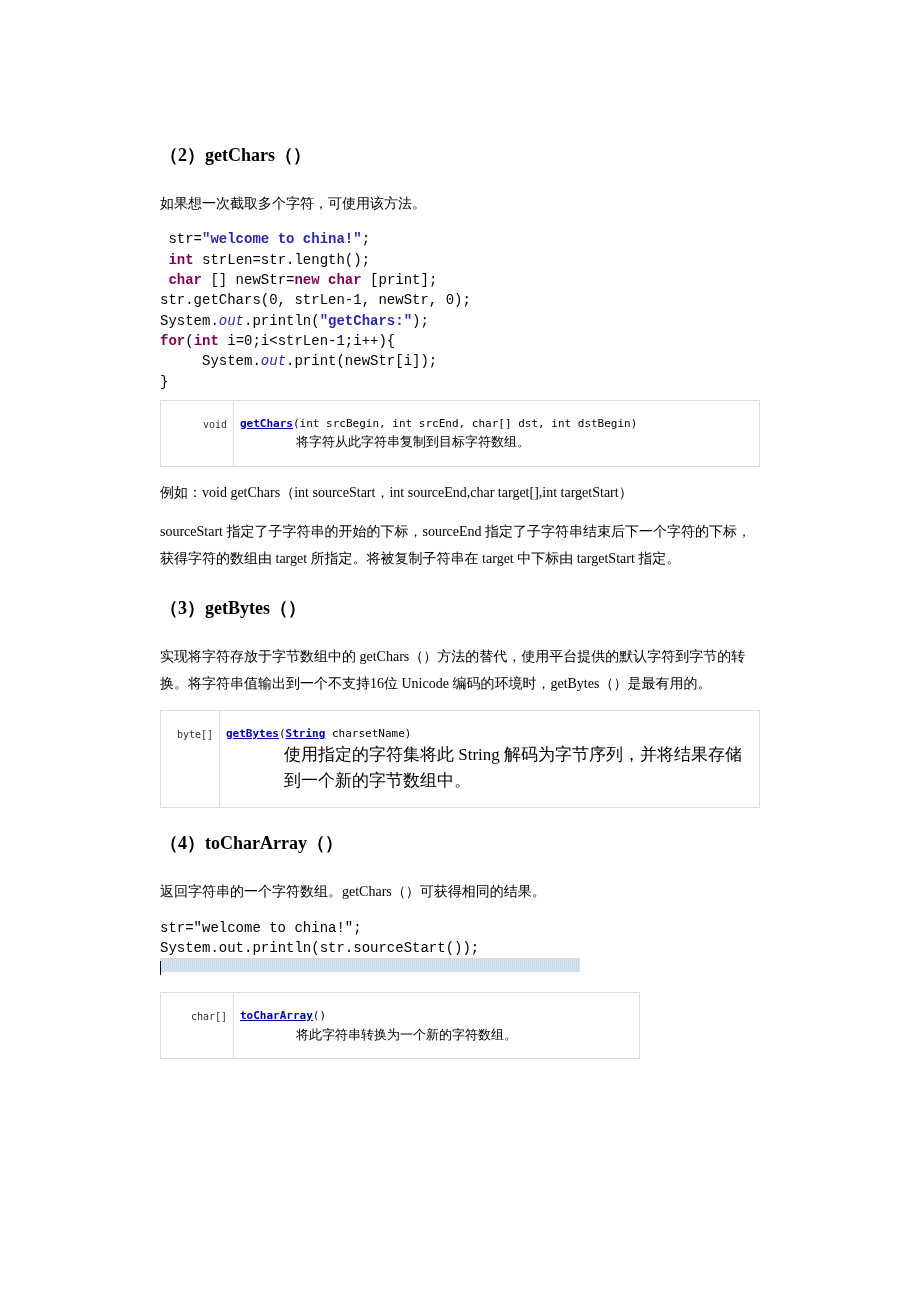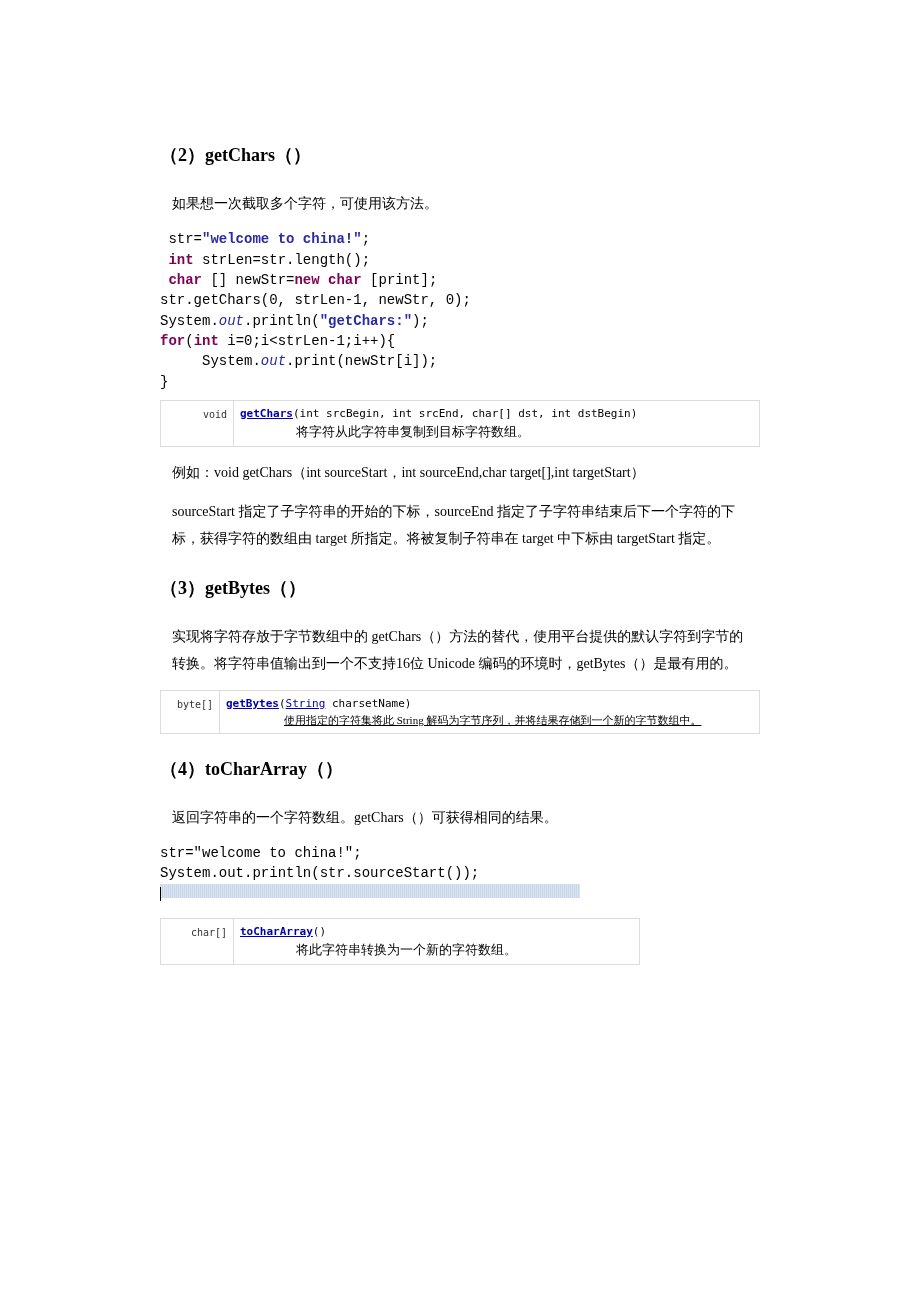--- a/index.html
+++ b/index.html
@@ -15,21 +15,21 @@
     font-size: 14px;
     line-height: 1.9;
   }
   h2 {
     font-family: "SimSun", "宋体", serif;
     font-size: 18px;
     font-weight: bold;
     margin: 18px 0 18px 0;
   }
   p {
-    margin: 12px 12px;
+    margin: 12px 0;
     font-size: 14px;
     line-height: 1.95;
   }
   
   .codeblock {
     font-family: "Courier New", monospace;
     font-size: 14px;
     line-height: 1.45;
     white-space: pre;
     margin: 10px 0 8px 0;
@@ -40,21 +40,21 @@
   
   .doctable {
     border-collapse: collapse;
     width: 100%;
     font-family: Arial, sans-serif;
     font-size: 11px;
     margin: 2px 0 10px 0;
   }
   .doctable td {
     border: 1px solid #dcdcdc;
-    padding: 4px 6px;
+    padding: 14px 6px;
     vertical-align: top;
     background: #fff;
   }
   .doctable .ret {
     width: 60px;
     text-align: right;
     font-size: 10px;
     color: #333;
     font-family: monospace;
   }
@@ -67,29 +67,30 @@
     font-weight: bold;
     font-family: monospace;
   }
   .doctable .sig .param {
     font-family: monospace;
   }
   .doctable .sig .ptype {
     color: #0000aa;
     text-decoration: underline;
     font-family: monospace;
+    font-weight: bold;
   }
   .doctable .desc {
     display: block;
     margin-left: 56px;
     font-family: "SimSun","宋体",serif;
     font-size: 13px;
     color: #000;
   }
-  .doctable.small .desc { margin-left: 60px; font-size: 11px; text-decoration: underline; }
+  .doctable.small .desc { margin-left: 60px; font-size: 17px; }
   .codestrip {
     font-family: "Courier New", monospace;
     font-size: 14px;
     line-height: 1.45;
     white-space: pre;
     margin: 8px 0 0 0;
   }
   .hl {
     display: block;
     background-image: repeating-linear-gradient(90deg,#c8d8e8 0,#c8d8e8 1px,#d8e4ef 1px,#d8e4ef 2px);

